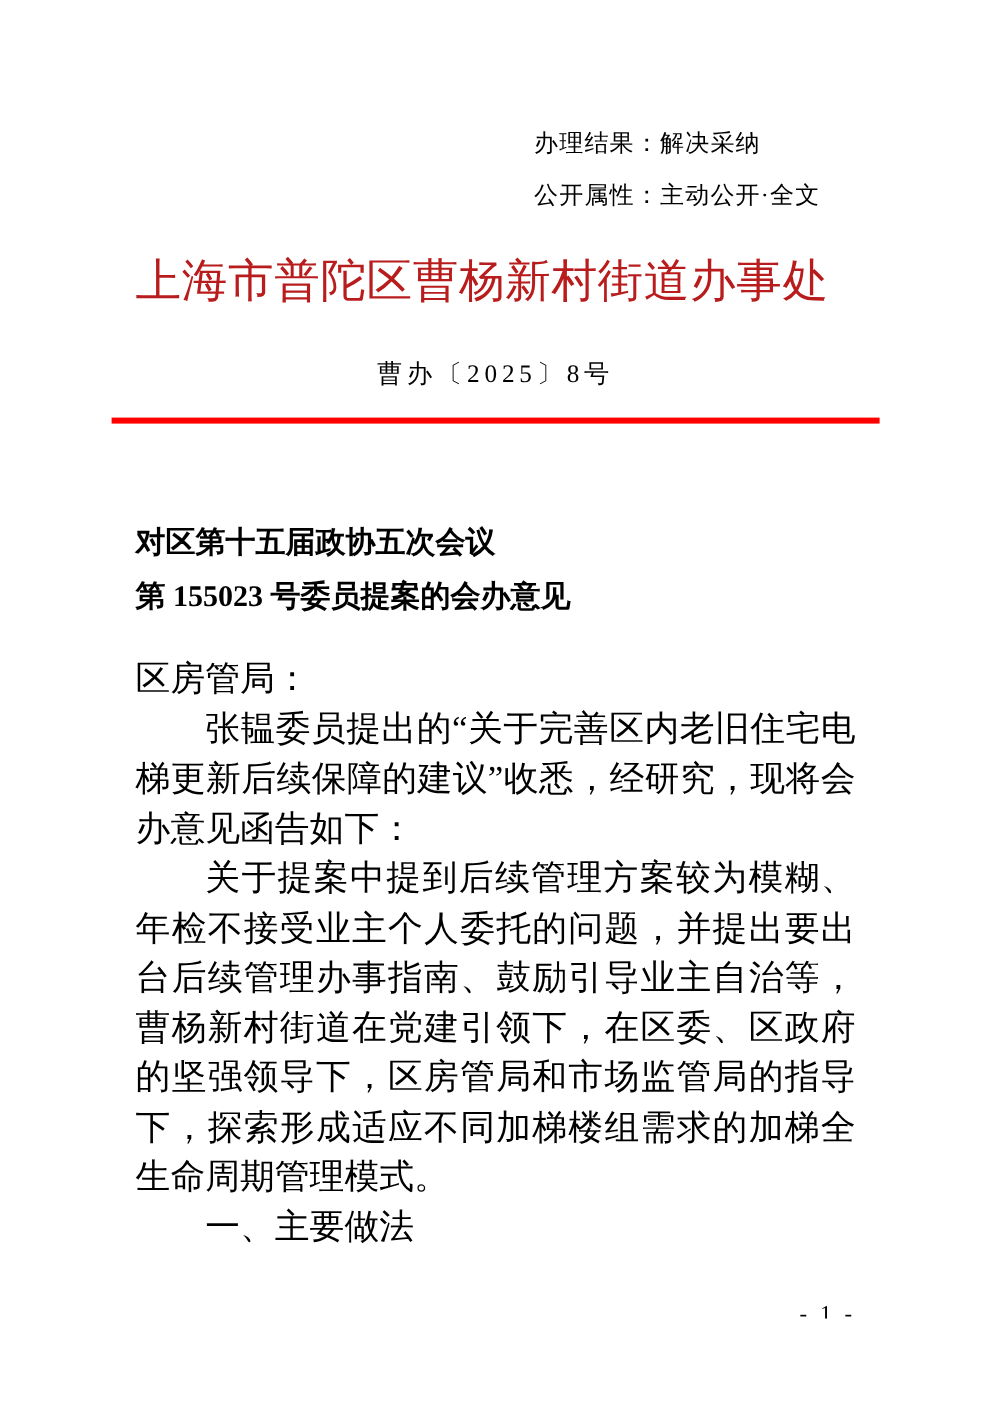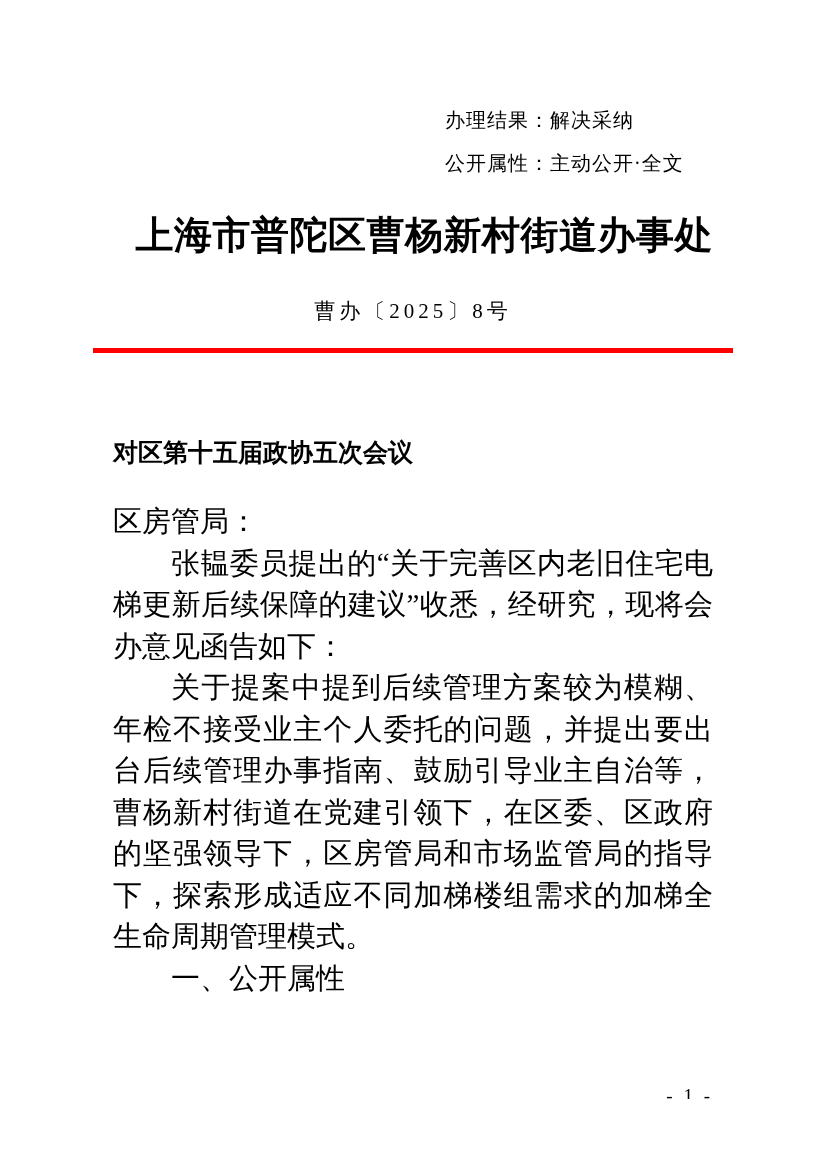--- a/index.html
+++ b/index.html
@@ -22,23 +22,23 @@
     margin-left: 332px;
     font-size: 20px;
     line-height: 43px;
     letter-spacing: 1px;
     white-space: nowrap;
   }
   .agency-name {
     margin-top: 26px;
     font-size: 38px;
     line-height: 48px;
-    font-weight: bold;
-    color: #000000;
-    text-align: right;
+    font-weight: normal;
+    color: #b91c1c;
+    text-align: left;
     white-space: nowrap;
     letter-spacing: 0.5px;
   }
   .doc-number {
     margin-top: 38px;
     font-size: 21px;
     line-height: 28px;
     text-align: center;
     letter-spacing: 4px;
   }
@@ -89,26 +89,27 @@
   </div>
 
   <div class="agency-name">上海市普陀区曹杨新村街道办事处</div>
 
   <div class="doc-number">曹办〔2025〕8号</div>
 
   <div class="red-rule"></div>
 
   <div class="doc-title">
     <div>对区第十五届政协五次会议</div>
+    <div>第 155023 号委员提案的会办意见</div>
   </div>
 
   <div class="body-text">
     <p class="salutation">区房管局：</p>
     <div>
         <p class="body-paragraph">张韫委员提出的“关于完善区内老旧住宅电梯更新后续保障的建议”收悉，经研究，现将会办意见函告如下：</p>
         <p class="body-paragraph">关于提案中提到后续管理方案较为模糊、年检不接受业主个人委托的问题，并提出要出台后续管理办事指南、鼓励引导业主自治等，曹杨新村街道在党建引领下，在区委、区政府的坚强领导下，区房管局和市场监管局的指导下，探索形成适应不同加梯楼组需求的加梯全生命周期管理模式。</p>
-        <p class="body-paragraph">一、公开属性</p>
+        <p class="body-paragraph">一、主要做法</p>
       </div>
   </div>
 
   <div class="page-number">- 1 -</div>
 
 </div>
 
 </body></html>

